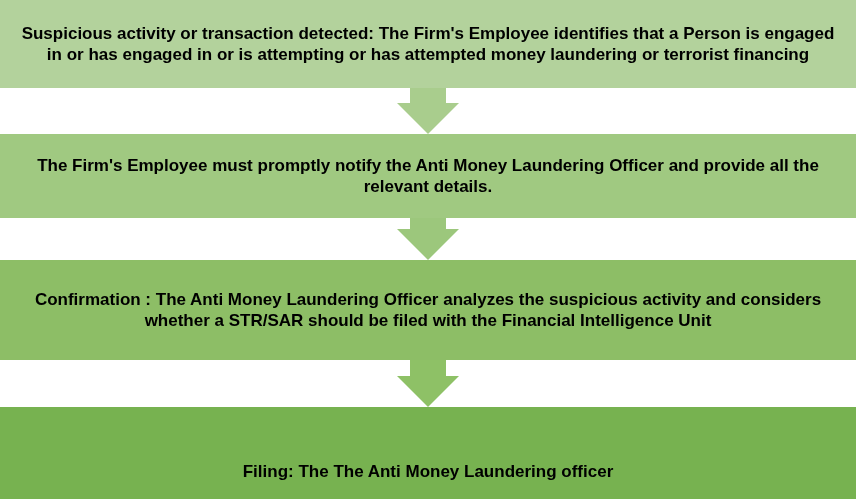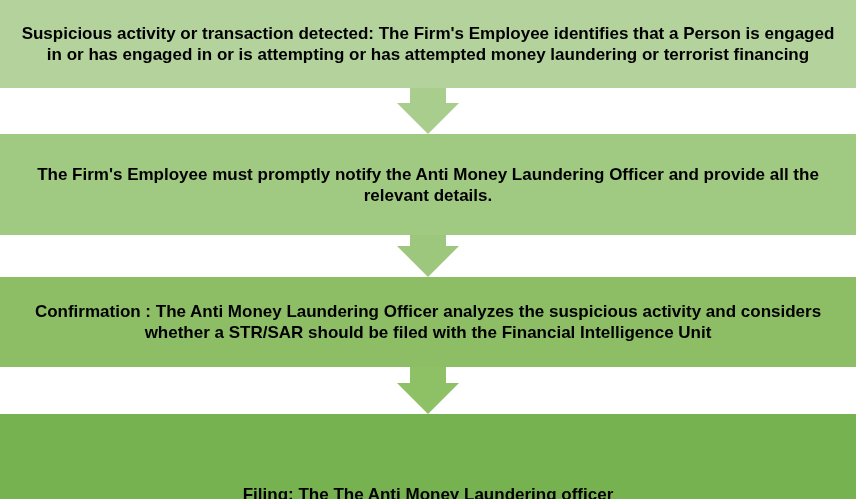--- a/index.html
+++ b/index.html
@@ -15,21 +15,21 @@
     font-family: "Liberation Sans", sans-serif;
     overflow: hidden;
   }
   .step-box {
     box-sizing: border-box;
     width: 856px;
     display: flex;
     flex-direction: column;
     align-items: center;
     justify-content: center;
-    padding: 4px 14px;
+    padding: 20px 14px;
     text-align: center;
     font-weight: bold;
     font-size: 17px;
     line-height: 21px;
     color: #000000;
   }
   .step-box p {
     margin: 0;
   }
   .step-box p + p {
@@ -49,23 +49,23 @@
     width: 0;
     height: 0;
     border-left: 31px solid transparent;
     border-right: 31px solid transparent;
     border-top-style: solid;
     border-top-width: 31px;
   }
   
   #step-1 { height: 88px; }
   #gap-1  { height: 46px; } #gap-1 .arrow-shaft { height: 15px; }
-  #step-2 { height: 101px; }
+  #step-2 { height: 84px; }
   #gap-2  { height: 42px; } #gap-2 .arrow-shaft { height: 11px; }
-  #step-3 { height: 90px; }
+  #step-3 { height: 100px; }
   #gap-3  { height: 47px; } #gap-3 .arrow-shaft { height: 16px; }
   #step-4 { height: 95px; justify-content: flex-end; }
 </style>
 </head>
 <body>
 
 <div id="flowchart">
 
   <div class="step-box" id="step-1" style="background-color: rgb(179, 210, 156);">
     <p>Suspicious activity or transaction detected: The Firm's Employee identifies that a Person is engaged in or has engaged in or is attempting or has attempted money laundering or terrorist financing</p>

